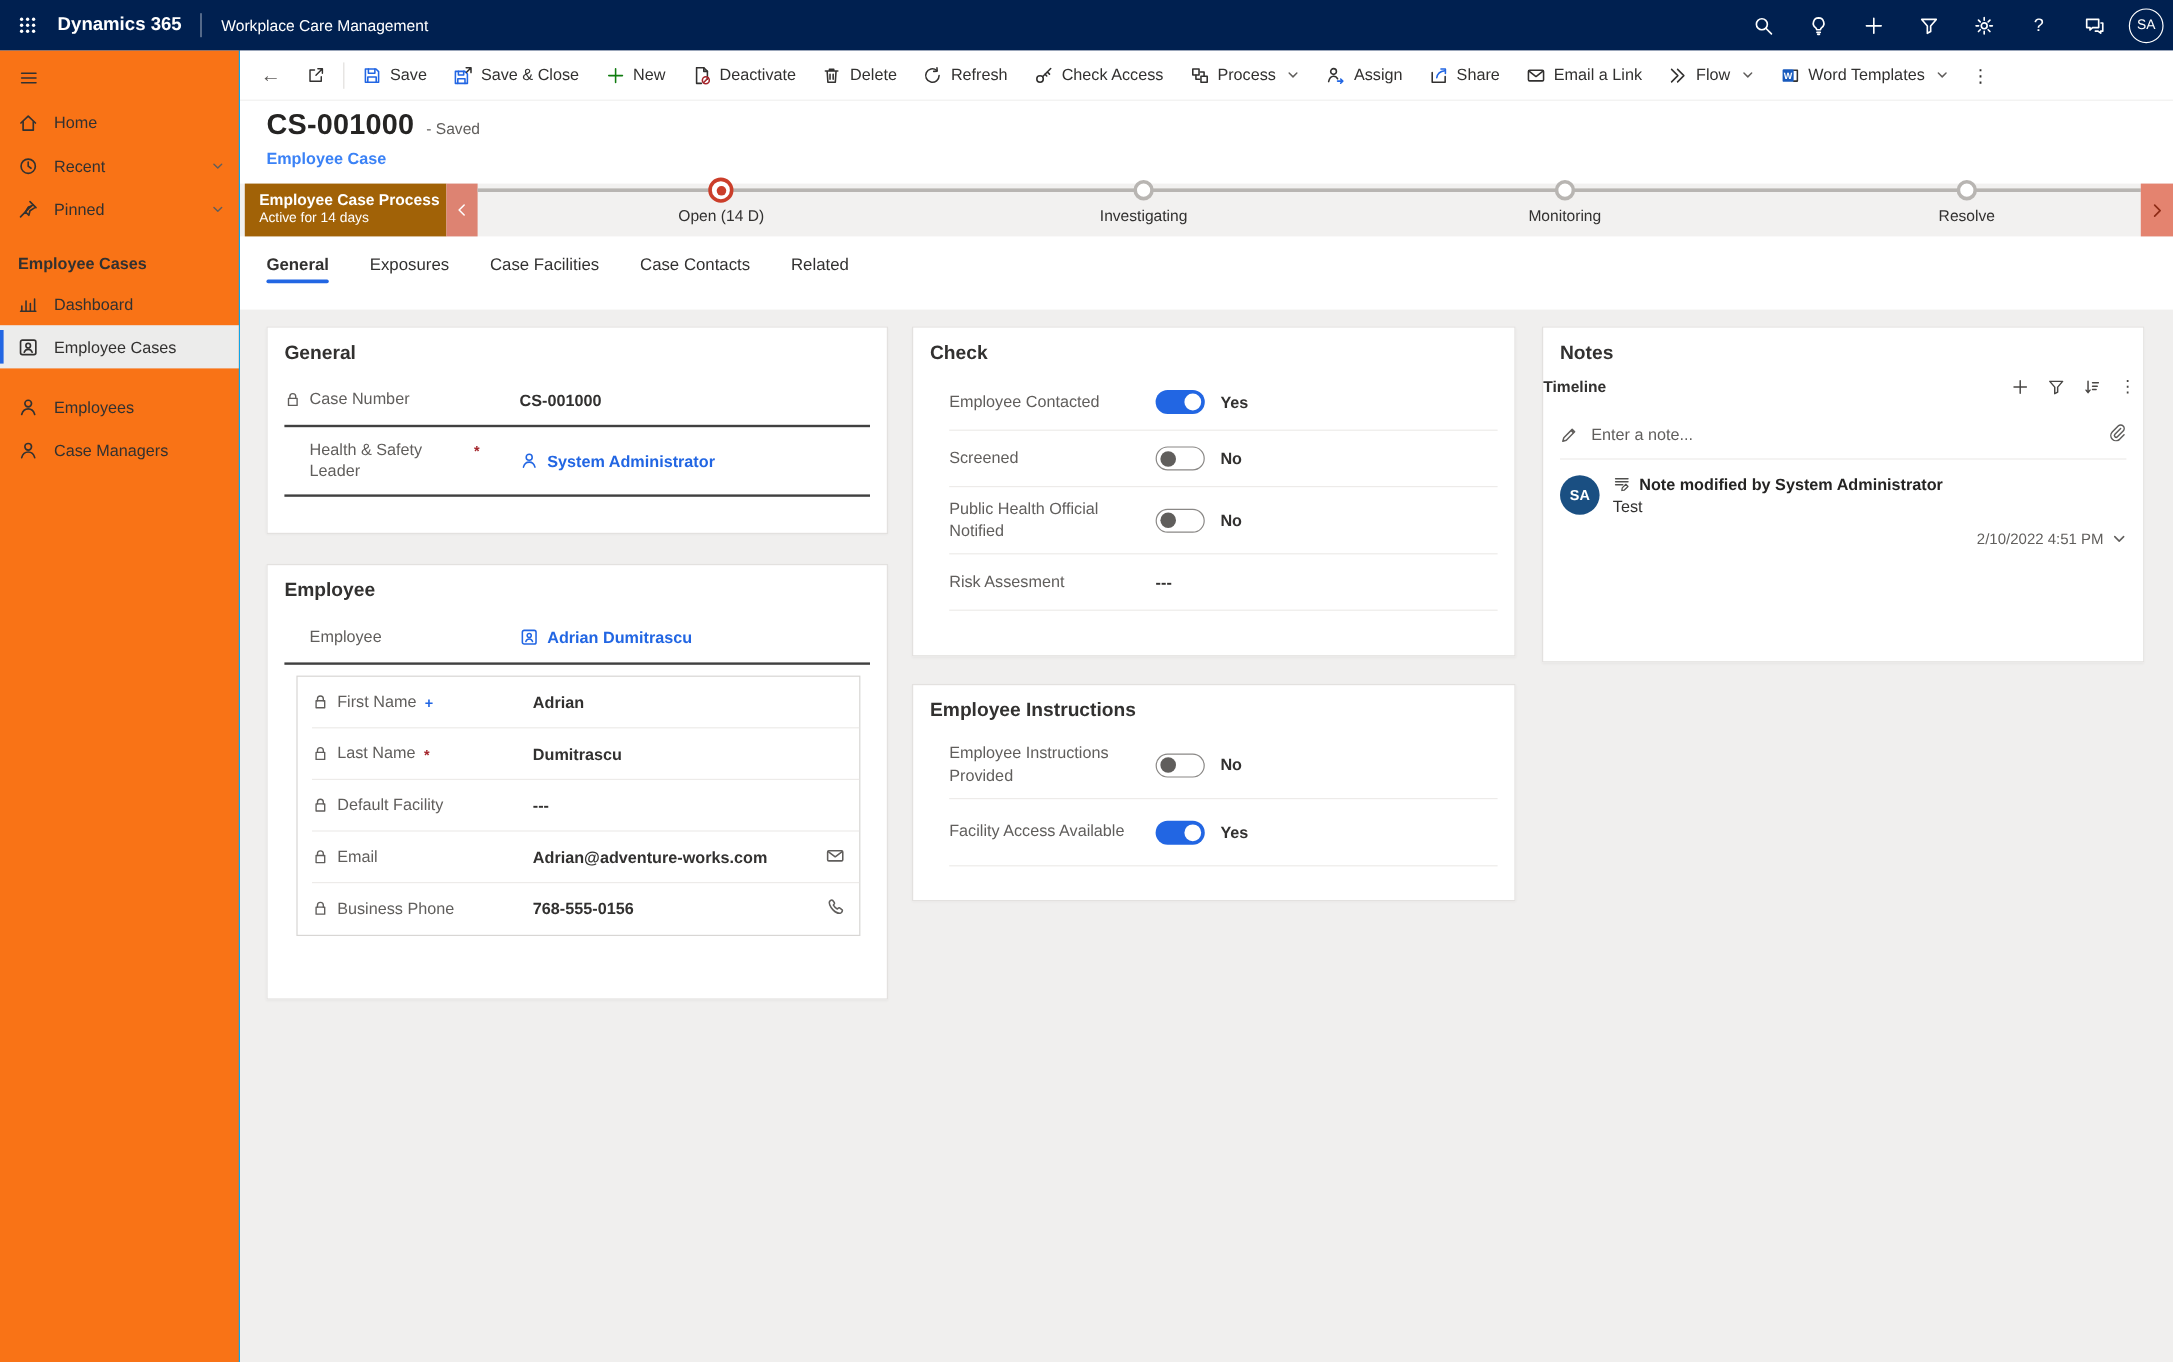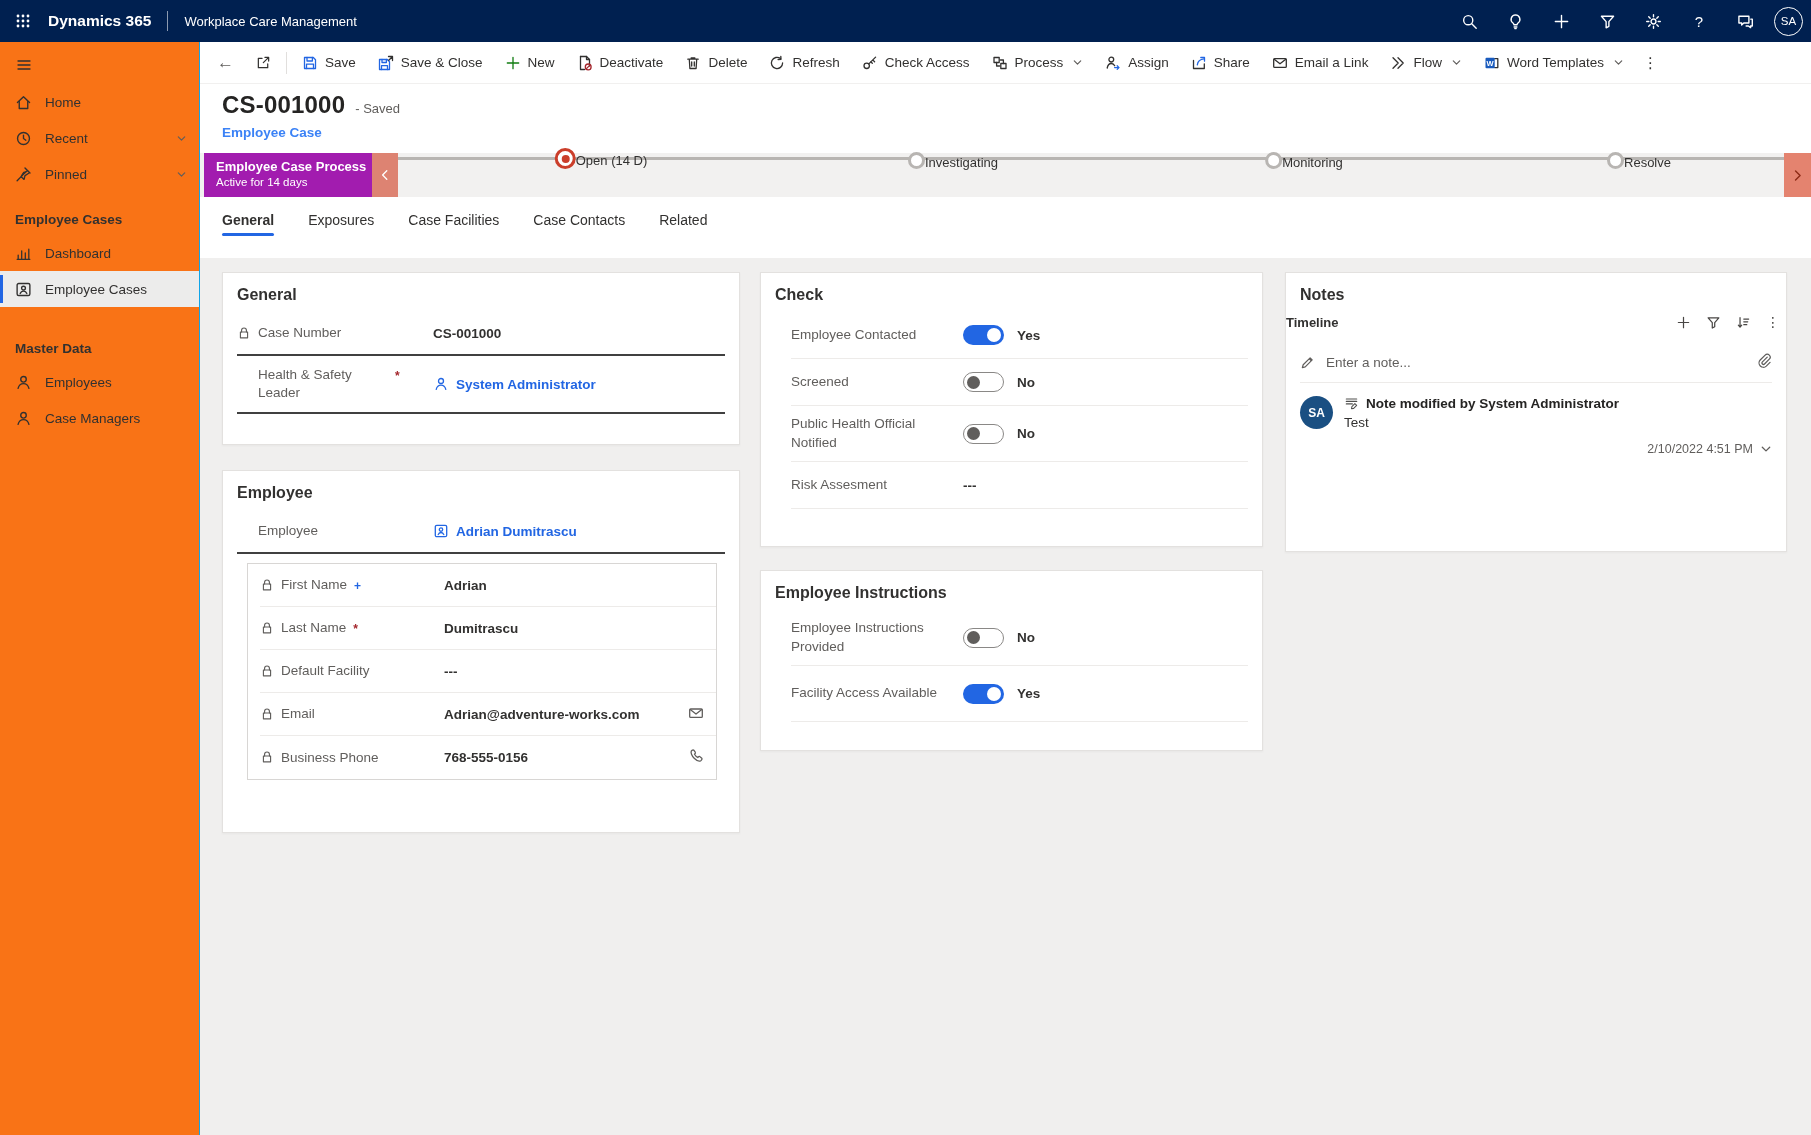--- a/index.html
+++ b/index.html
@@ -44,26 +44,26 @@
 
 .titlebar{padding:7px 0 0 22px}
 .title-row{display:flex;align-items:baseline;gap:10px}
 .rec-id{font-size:24px;font-weight:bold;color:#252423;letter-spacing:.2px}
 .rec-saved{font-size:13px;color:#605e5c}
 .rec-entity{font-size:13.5px;font-weight:bold;color:#3b82f6;margin-top:6px}
 
 
 .bpf{position:relative;height:44px;margin-top:13px;background:#f2f1f0}
 .bpf-box{position:absolute;left:4px;top:0;height:44px;display:flex;cursor:pointer}
-.bpf-box-text{width:168px;background:#a21caf;color:#fff;padding:6px 0 0 12px}
+.bpf-box-text{width:168px;background:#a16207;color:#fff;padding:6px 0 0 12px}
 .bpf-box-name{font-size:13px;font-weight:bold;white-space:nowrap}
 .bpf-box-status{font-size:11.5px;margin-top:2px}
 .bpf-box-chev{width:26px;background:#dd8372;color:#fff;display:flex;align-items:center;justify-content:center}
 .bpf-line{position:absolute;left:198px;right:27px;top:4px;height:3px;background:#b8b5b2}
-.stage{position:absolute;transform:translateX(-50%);display:flex;align-items:center;cursor:pointer}
+.stage{position:absolute;transform:translateX(-50%);display:flex;flex-direction:column;align-items:center;cursor:pointer}
 .stage-label{font-size:13px;color:#323130;margin-top:3px;white-space:nowrap}
 .dot{width:17px;height:17px;border:3px solid #b8b5b2;border-radius:50%;background:#fff}
 .dot.active{width:21px;height:21px;border:3px solid #cb3e2a;position:relative}
 .dot.active::after{content:'';position:absolute;inset:3.5px;background:#cb3e2a;border-radius:50%}
 .bpf-next{position:absolute;right:0;top:0;width:27px;height:44px;background:#e4836f;color:#8d2b16;
   display:flex;align-items:center;justify-content:center}
 
 
 .tabs{display:flex;gap:34px;padding:14px 0 0 22px;height:41px}
 .tab{font-size:14px;color:#323130;padding-bottom:9px;position:relative;white-space:nowrap}
@@ -262,21 +262,20 @@
         <span class="ic">
             <svg width="17" height="17" viewBox="0 0 16 16">
           <rect x="2" y="2.3" width="12" height="11.4" rx="1.5"></rect>
               <circle cx="8" cy="6.7" r="1.8"></circle>
           <path d="M4.9 11.8c.6-1.6 1.8-2.3 3.1-2.3s2.5.7 3.1 2.3"></path>
             </svg>
           </span>
         <span>Employee Cases</span>
       </button>
       <div class="sb-gap"></div>
-      <div class="sb-group">Master Data</div>
       <button class="sb-item">
         <span class="ic">
             <svg width="17" height="17" viewBox="0 0 16 16">
           <circle cx="8" cy="5" r="2.6"></circle>
               <path d="M2.9 13.5c.8-2.9 2.6-4.4 5.1-4.4s4.3 1.5 5.1 4.4"></path>
             </svg>
           </span>
         <span>Employees</span>
       </button>
       <button class="sb-item">

